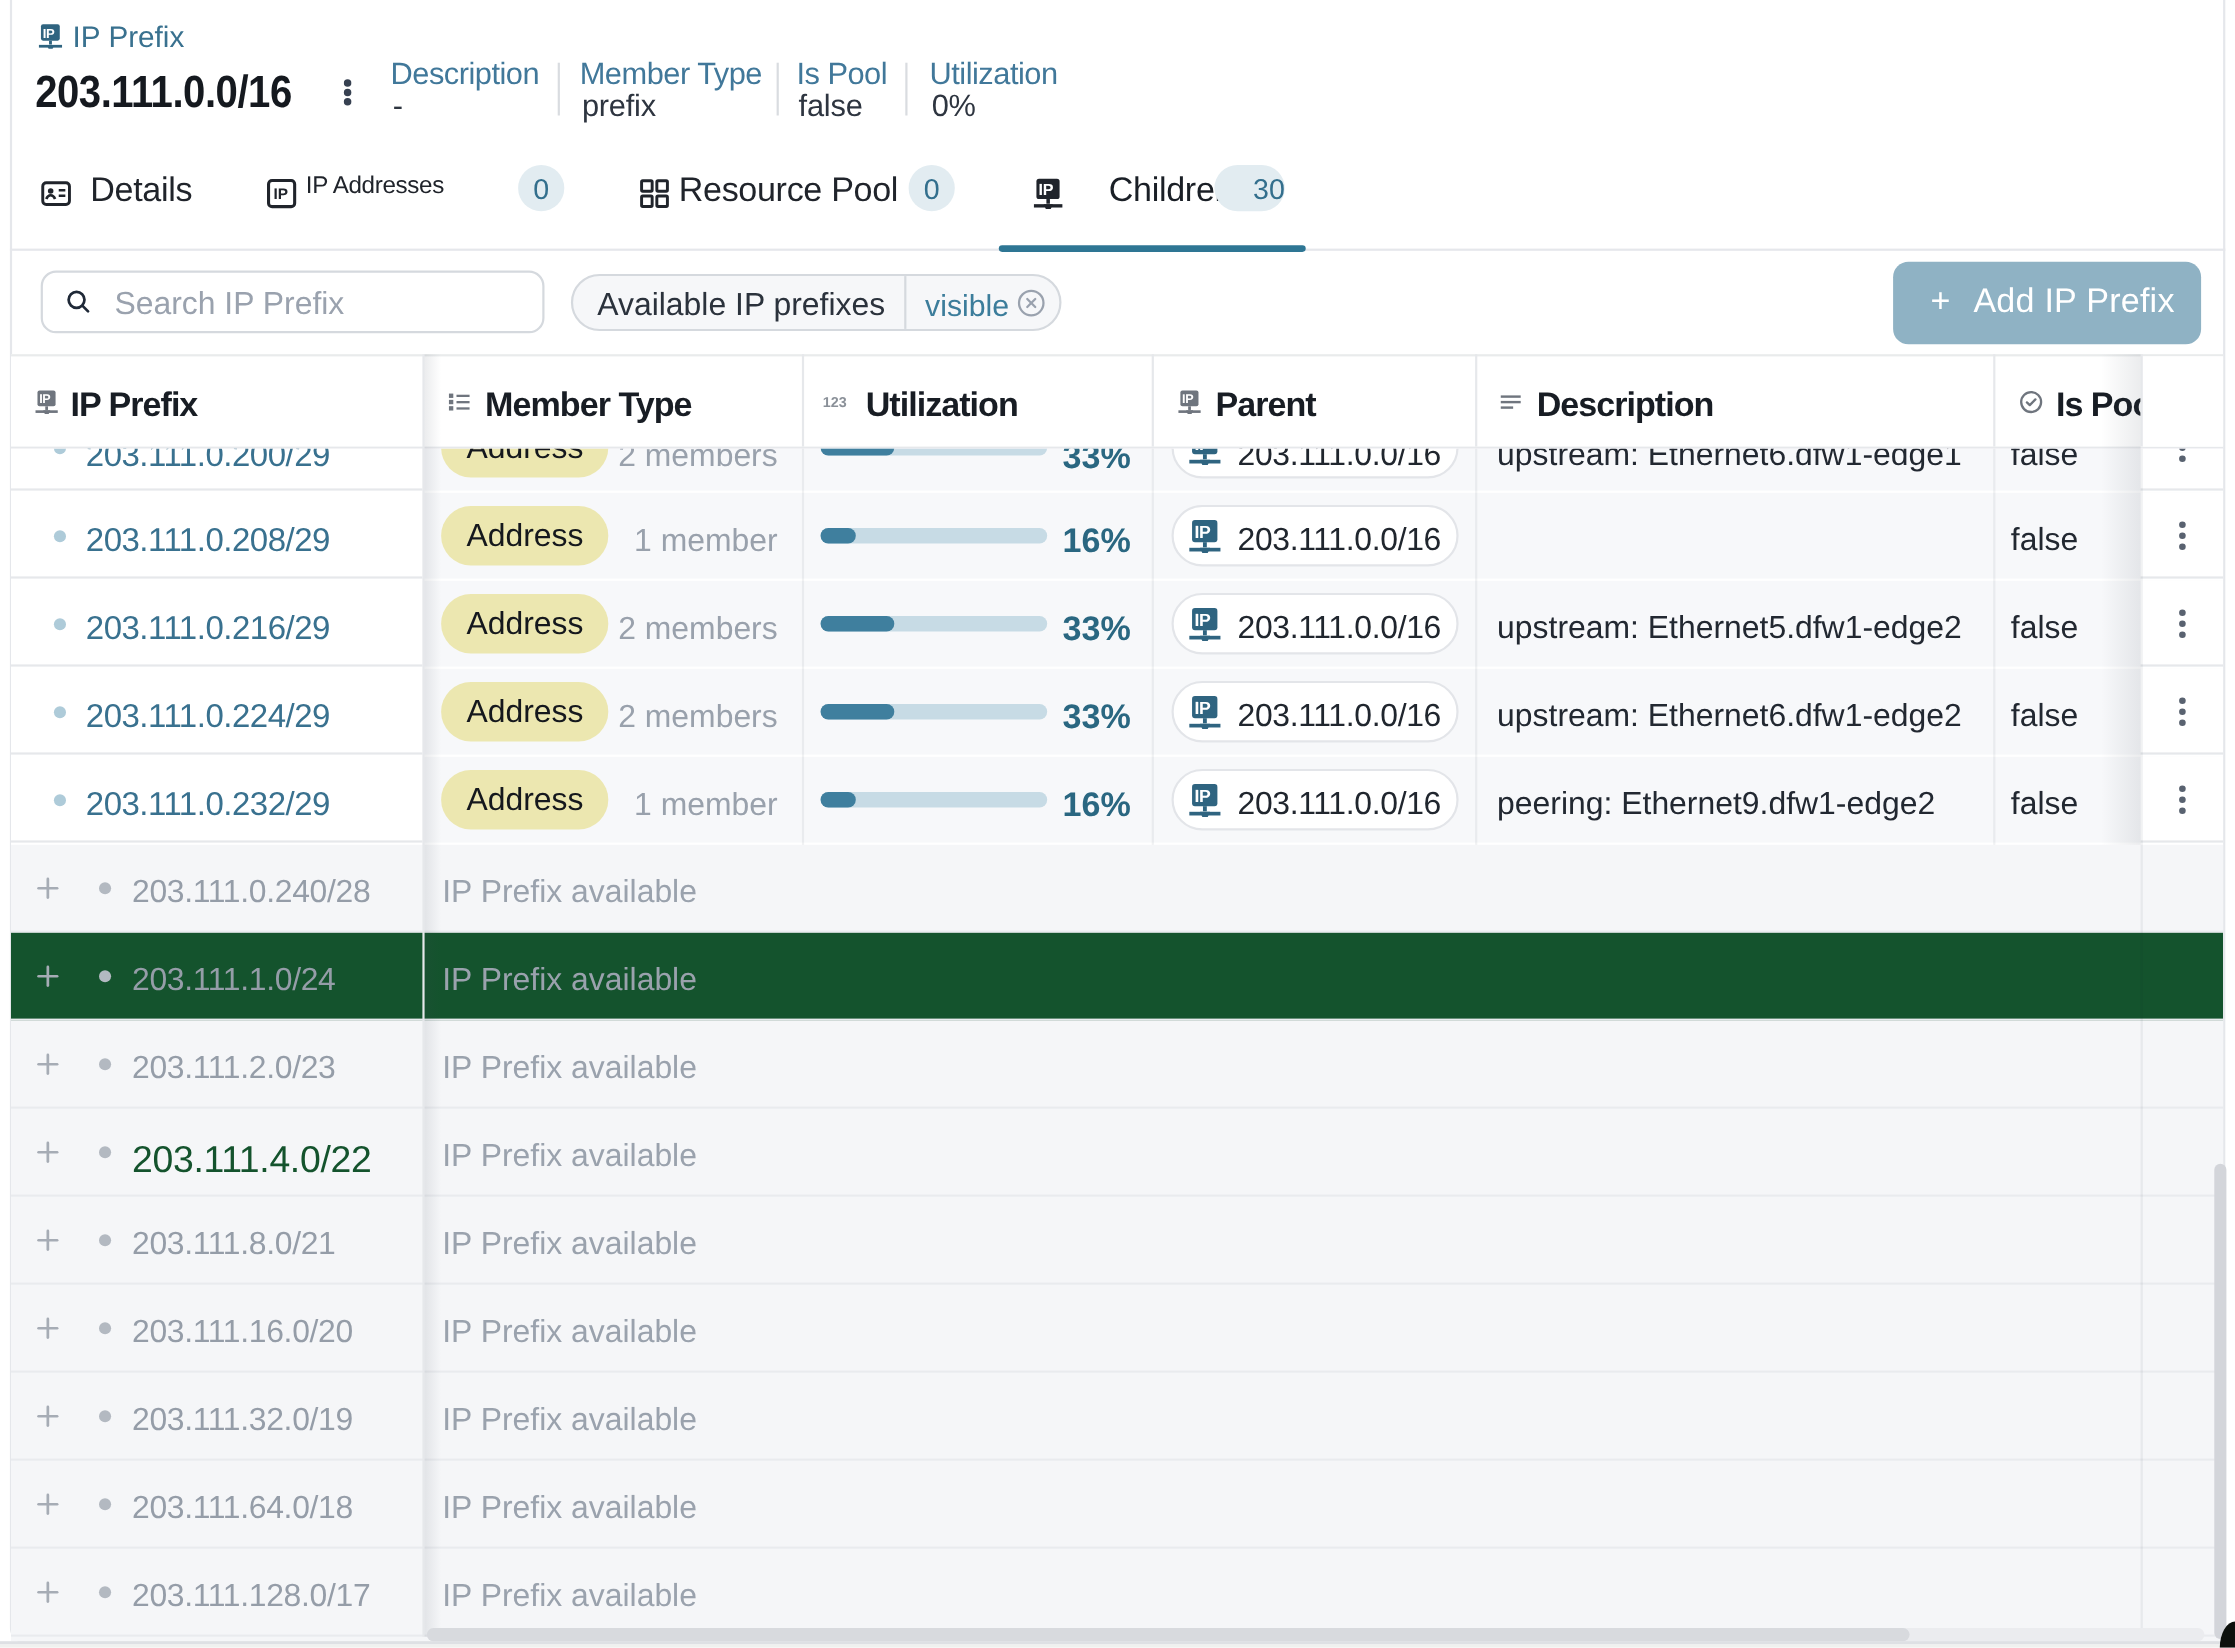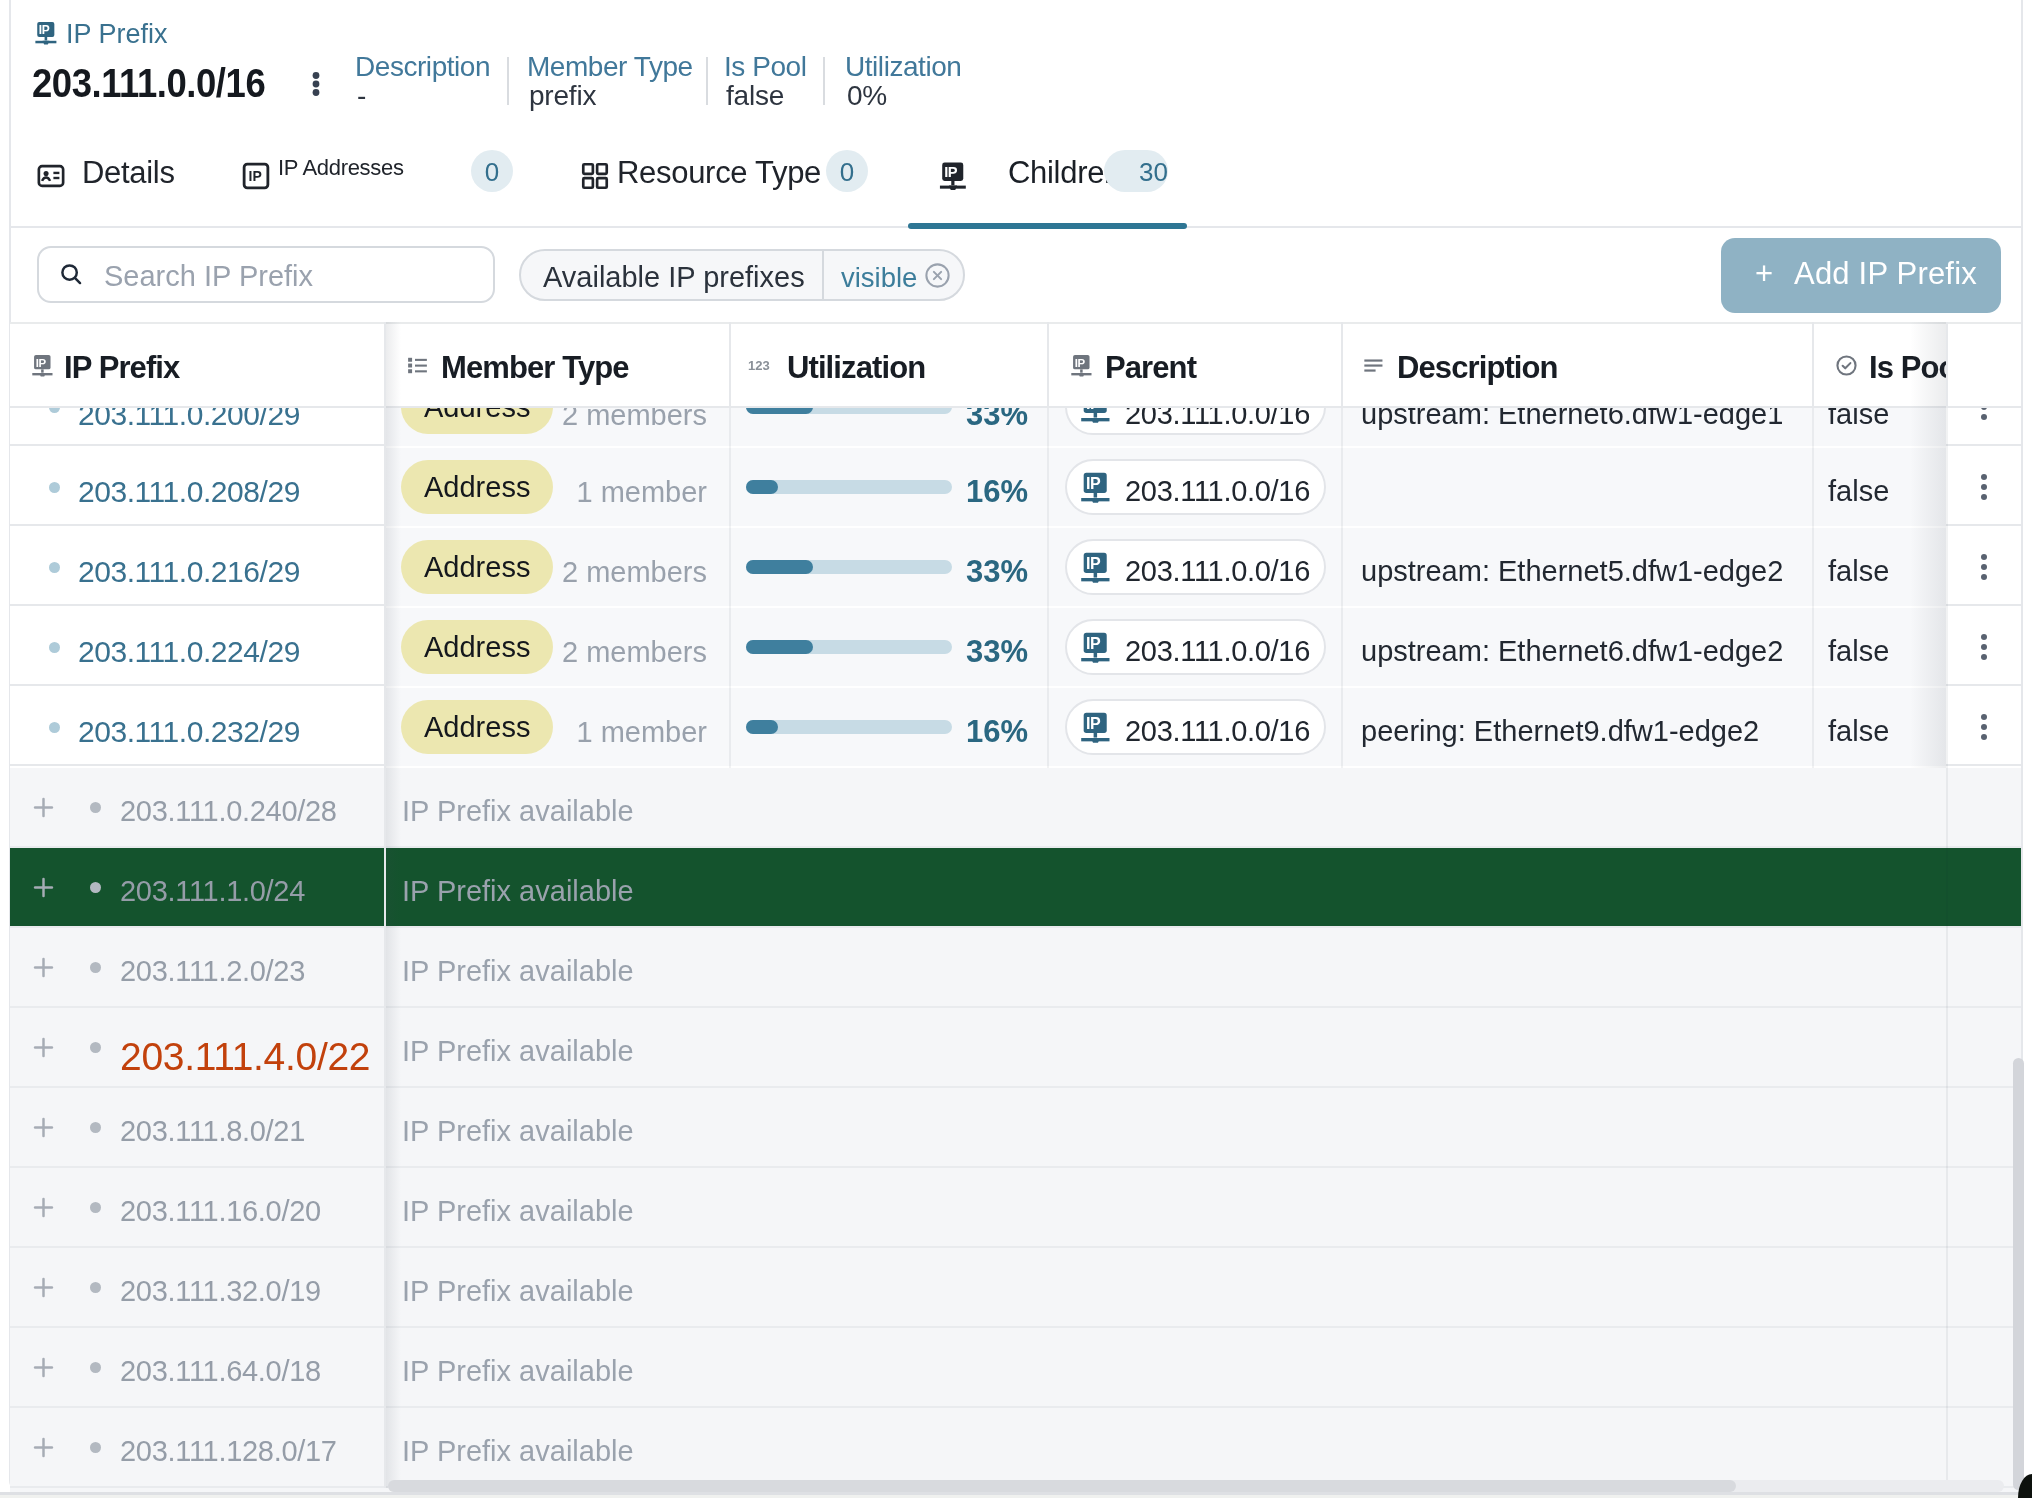--- a/index.html
+++ b/index.html
@@ -45,21 +45,21 @@
 </svg>
 <div class="t" style="left:278px;top:155px;font-size:22px;font-weight:500;letter-spacing:-0.3px;color:#20242B;">IP Addresses</div>
 <div class="abs" style="left:471px;top:150px;width:42px;height:42px;border-radius:50%;background:#E2ECF1;"></div>
 <div class="t" style="left:471px;top:157px;width:42px;text-align:center;font-size:26px;color:#336F8D;">0</div>
 <svg style="position:absolute;left:579px;top:160px" width="32" height="32" viewBox="0 0 24 24" fill="none" stroke="#20242B" stroke-width="2">
 <rect x="3.2" y="3.2" width="7.2" height="7.2" rx="0.8"></rect>
 <rect x="13.6" y="3.2" width="7.2" height="7.2" rx="0.8"></rect>
 <rect x="3.2" y="13.6" width="7.2" height="7.2" rx="0.8"></rect>
 <rect x="13.6" y="13.6" width="7.2" height="7.2" rx="0.8"></rect>
 </svg>
-<div class="t" style="left:617px;top:155px;font-size:31px;font-weight:500;letter-spacing:-0.3px;color:#20242B;">Resource Type</div>
+<div class="t" style="left:617px;top:155px;font-size:31px;font-weight:500;letter-spacing:-0.3px;color:#20242B;">Resource Pool</div>
 <div class="abs" style="left:826px;top:150px;width:42px;height:42px;border-radius:50%;background:#E2ECF1;"></div>
 <div class="t" style="left:826px;top:157px;width:42px;text-align:center;font-size:26px;color:#336F8D;">0</div>
 <svg style="position:absolute;left:937px;top:160px" width="32" height="32" viewBox="0 0 24 24">
 <rect x="3.9" y="1.9" width="15.8" height="13.8" rx="1.8" fill="#20242B"></rect>
 <text x="5.4" y="13.1" font-family="Liberation Sans" font-weight="bold" font-size="11" letter-spacing="-0.3" fill="#fff">IP</text>
 <rect x="10.7" y="15.7" width="2.4" height="3.2" fill="#20242B"></rect>
 <rect x="2.2" y="19.2" width="19.4" height="2.3" fill="#20242B"></rect>
 <path d="M8.9 19.2 L15.1 19.2 L13.7 22.5 L10.3 22.5 Z" fill="#20242B"></path>
 </svg>
 <div class="t" style="left:976px;top:155px;font-size:31px;font-weight:500;letter-spacing:-0.3px;color:#1A1F26;margin-left:32px;">Children</div>
@@ -307,21 +307,21 @@
 <div class="t" style="left:110px;top:27px;font-size:29px;color:#959DA8;letter-spacing:-0.3px;">203.111.2.0/23</div>
 <div class="t" style="left:392px;top:27px;font-size:29px;color:#9AA2AD;">IP Prefix available</div>
 </div>
 <div style="position:relative;height:80px;background:#F5F6F8;">
 <div class="abs" style="left:0;right:0;bottom:0;height:2px;background:#E9EBEE"></div>
 <svg style="position:absolute;left:20px;top:26px" width="27" height="27" viewBox="0 0 24 24" stroke="#A6ACB5" stroke-width="2.2" stroke-linecap="round">
 <line x1="12" y1="4.5" x2="12" y2="19.5"></line>
         <line x1="4.5" y1="12" x2="19.5" y2="12"></line>
 </svg>
 <div class="abs" style="left:80px;top:34px;width:11px;height:11px;border-radius:50%;background:#B3B9C1"></div>
-<div class="t" style="left:110px;top:27px;font-size:39px;color:#c2410c;letter-spacing:-0.3px;">203.111.4.0/22</div>
+<div class="t" style="left:110px;top:27px;font-size:34px;color:#14532d;letter-spacing:-0.3px;">203.111.4.0/22</div>
 <div class="t" style="left:392px;top:27px;font-size:29px;color:#9AA2AD;">IP Prefix available</div>
 </div>
 <div style="position:relative;height:80px;background:#F5F6F8;">
 <div class="abs" style="left:0;right:0;bottom:0;height:2px;background:#E9EBEE"></div>
 <svg style="position:absolute;left:20px;top:26px" width="27" height="27" viewBox="0 0 24 24" stroke="#A6ACB5" stroke-width="2.2" stroke-linecap="round">
 <line x1="12" y1="4.5" x2="12" y2="19.5"></line>
         <line x1="4.5" y1="12" x2="19.5" y2="12"></line>
 </svg>
 <div class="abs" style="left:80px;top:34px;width:11px;height:11px;border-radius:50%;background:#B3B9C1"></div>
 <div class="t" style="left:110px;top:27px;font-size:29px;color:#959DA8;letter-spacing:-0.3px;">203.111.8.0/21</div>

